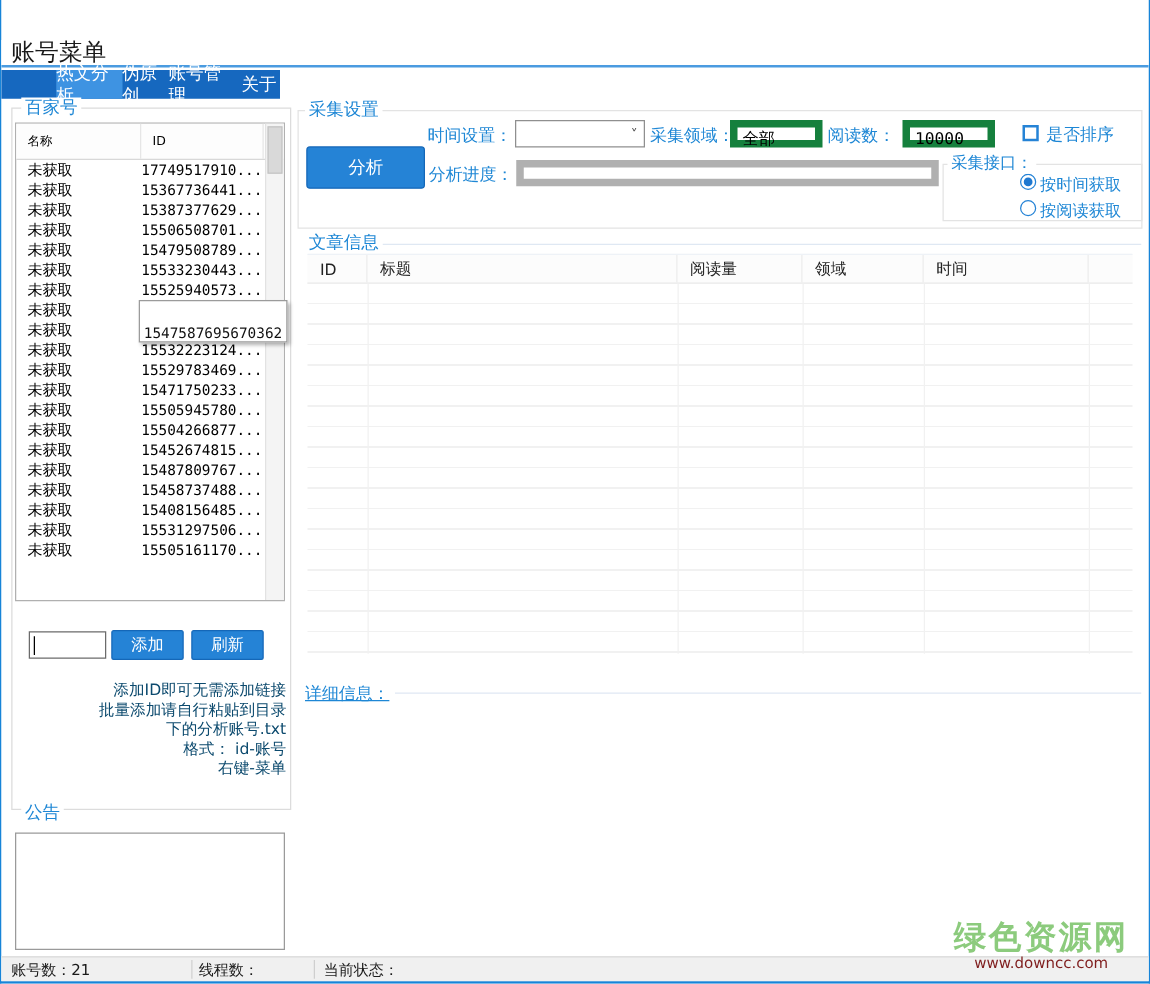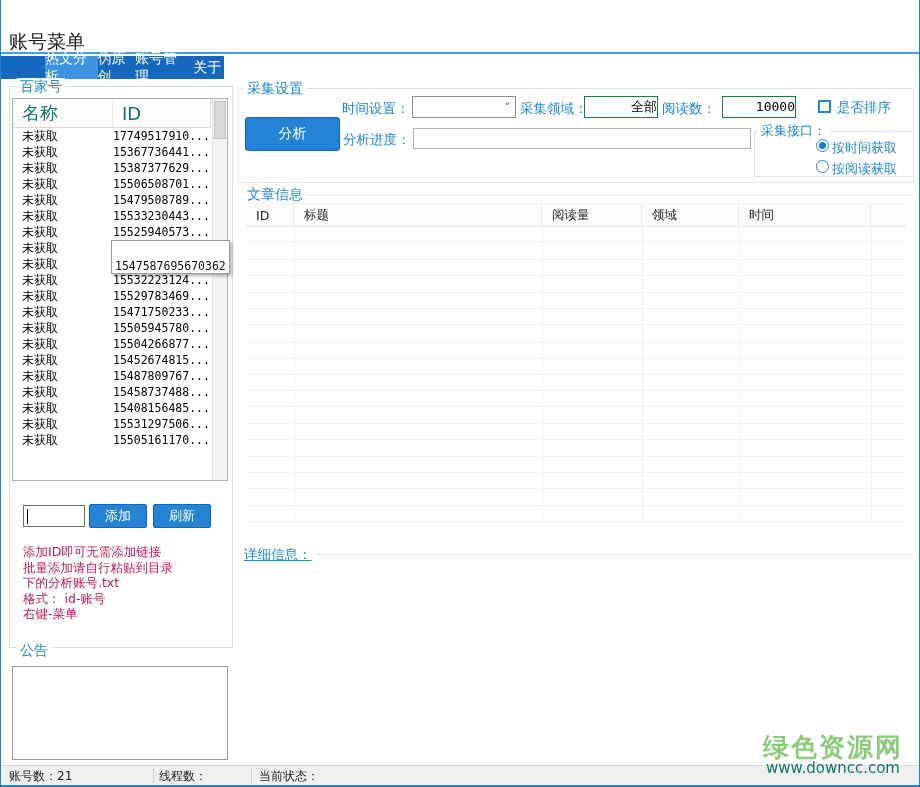--- a/index.html
+++ b/index.html
@@ -24,46 +24,46 @@
   .tab { color:#fff; font-size:14px; display:flex; align-items:center; justify-content:center; height:23px; }
   .tab.t1 { width:66px; background:#3e93e2; }
   .tab.t2 { width:47px; }
   .tab.t3 { width:60px; }
   .tab.t4 { width:50px; padding-left:8px; }
   .groupbox { position:absolute; border:1px solid #dcdcdc; background:transparent; }
   .grouptitle { position:absolute; background:#fff; padding:0 3px; font-size:14px; color:#1e87d5; line-height:16px; z-index:2; }
   
   .listview { position:absolute; left:11px; top:98px; width:216px; height:383px; background:#fff; border:1px solid #b0b0b0; }
   .lv-head { display:flex; height:29px; border-bottom:1px solid #d8d8d8; background:#fdfdfd; }
-  .lv-hcell { font-size:18px; color:#0f766e; display:flex; align-items:center; padding-left:9px; border-right:1px solid #e6e6e6; }
+  .lv-hcell { font-size:10px; color:#000000; display:flex; align-items:center; padding-left:9px; border-right:1px solid #e6e6e6; }
   .lv-hcell.c-name { width:100px; }
   .lv-hcell.c-id { width:98px; }
   .lv-rows { position:relative; }
   .lv-row { display:flex; height:16px; }
   .lv-cell { font-size:12px; color:#000; line-height:16px; white-space:nowrap; overflow:hidden; }
   .lv-cell.c-name { width:100px; padding-left:9px; }
   .lv-cell.c-id { width:98px; font-family:"DejaVu Sans Mono","Liberation Mono",monospace; font-size:11.5px; }
   .lv-scroll { position:absolute; right:0; top:0; width:15px; height:100%; background:#f4f4f4; border-left:1px solid #e2e2e2; }
   .lv-thumb { position:absolute; left:1px; right:1px; top:2px; height:38px; background:#d9d9d9; border:1px solid #c4c4c4; }
   .tooltip {
     position:absolute; left:110px; top:240px; height:21px; z-index:10; background:#fff;
     border:1px solid #9b9b9b; box-shadow:2px 2px 3px rgba(0,0,0,.3);
     font-family:"DejaVu Sans Mono","Liberation Mono",monospace; font-size:11.5px; line-height:19px; padding:16px 3px; color:#111;
   }
   
   .add-input { position:absolute; left:22px; top:505px; width:62px; height:22px; border:1px solid #6b6b6b; background:#fff; }
   .caret { position:absolute; left:3px; top:3px; width:1px; height:15px; background:#000; }
   .btn { position:absolute; background:#2583d6; border:1px solid #1467b8; border-radius:2px; color:#fff; font-size:13px; display:flex; align-items:center; justify-content:center; cursor:default; }
   .btn-add { left:88px; top:504px; width:58px; height:24px; }
   .btn-refresh { left:152px; top:504px; width:58px; height:24px; }
-  .instructions { position:absolute; left:10px; top:544px; width:218px; text-align:left; color:#be185d; font-size:12.5px; line-height:15.5px;padding-left:12px; }
+  .instructions { position:absolute; left:10px; top:544px; width:218px; text-align:right; color:#0c4a6e; font-size:12.5px; line-height:15.5px;padding-left:12px; }
   .notice-box { position:absolute; left:11px; top:666px; width:216px; height:94px; border:1px solid #9a9a9a; background:#fff; }
   
   .fieldlabel { position:absolute; font-size:13.5px; color:#1e87d5; white-space:nowrap; }
-  .tbox { position:absolute; border:1px solid #15803d; background:#fff; font-size:13px; color:#000; line-height:20px; padding-left:4px;text-align:right; }
+  .tbox { position:absolute; border:6px solid #15803d; background:#fff; font-size:13px; color:#000; line-height:20px; padding-left:4px; }
   .selectbox { position:absolute; left:411px; top:96px; width:104px; height:22px; border:1px solid #8f8f8f; background:#fff; }
   .selarrow { position:absolute; right:5px; top:4px; font-size:11px; color:#444; }
   .btn-analyze { left:244px; top:117px; width:95px; height:34px; font-size:14px; border-radius:3px; }
   .checkbox { position:absolute; left:817px; top:100px; width:13px; height:13px; border:2px solid #2583d6; background:#fff; }
   .radio { position:absolute; width:13px; height:13px; border:1px solid #2583d6; border-radius:50%; background:#fff; }
   .radio.sel::after { content:""; position:absolute; left:2px; top:2px; width:7px; height:7px; border-radius:50%; background:#1e78d0; }
   
   .art-table { position:absolute; left:245px; top:203px; width:660px; height:320px; background:#fff; }
   .art-head { display:flex; height:24px; border-top:1px solid #eef2f7; border-bottom:1px solid #e8e8e8; background:#fcfcfc; }
   .art-hcell { font-size:12.5px; color:#222; display:flex; align-items:center; padding-left:10px; border-right:1px solid #ececec; }
@@ -76,21 +76,21 @@
   .art-body { position:relative; height:296px;
     background:repeating-linear-gradient(to bottom, #ffffff 0px, #ffffff 15.4px, #f1f1f1 15.4px, #f1f1f1 16.4px); }
   .art-vline { position:absolute; top:0; bottom:0; width:1px; background:#f1f1f1; }
   
   .statusbar { position:absolute; left:0; top:765px; width:100%; height:20px; background:#f0f0f0; border-top:1px solid #d9d9d9; }
   .status-sep { position:absolute; top:2px; bottom:2px; width:1px; background:#cfcfcf; }
   .status-text { position:absolute; top:2px; font-size:12px; color:#1a1a1a; }
   
   .watermark { position:absolute; right:16px; bottom:8px; text-align:center; z-index:50; line-height:1.05; }
   .wm1 { font-size:26px; font-weight:bold; color:#8ccb7d; letter-spacing:2px; text-shadow:1px 1px 0 #fff; }
-  .wm2 { font-size:15px; color:#0f766e; }
+  .wm2 { font-size:12px; color:#7f1d1d; }
   .hline { position:absolute; height:1px; background:#dfe8f3; }
 </style>
 </head>
 <body>
 
 <div class="window">
 
 
   <div class="menubar">
     <div class="menuitem">账号菜单</div>

